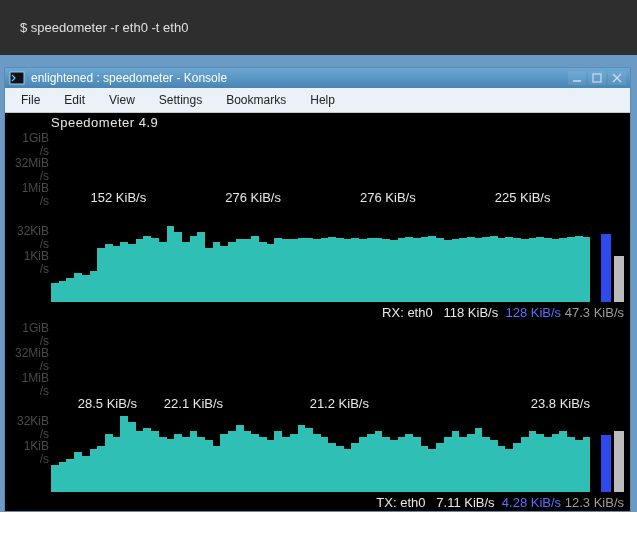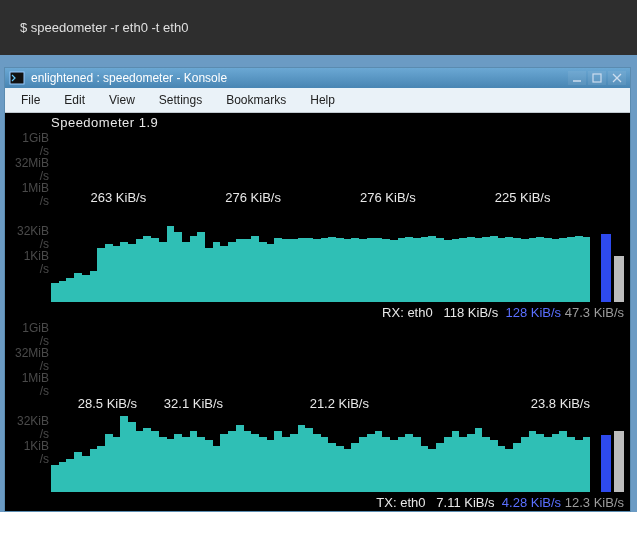--- a/index.html
+++ b/index.html
@@ -89,33 +89,33 @@
     <div class="menubar">
       <span class="menuitem">File</span>
       <span class="menuitem">Edit</span>
       <span class="menuitem">View</span>
       <span class="menuitem">Settings</span>
       <span class="menuitem">Bookmarks</span>
       <span class="menuitem">Help</span>
     </div>
 
     <div class="terminal">
-      <div class="header-line">Speedometer 1.9</div>
+      <div class="header-line">Speedometer 4.9</div>
 
       <div class="section" style="height:190px;">
         <div class="yaxis" style="top:2px;">
           <div>1GiB</div>
             <div>/s</div>
           <div>32MiB</div>
             <div>/s</div>
           <div>1MiB</div>
             <div>/s</div>
         </div>
         <div class="peaks" style="top:60px;">
-          <span>263 KiB/s</span>
+          <span>152 KiB/s</span>
           <span>276 KiB/s</span>
           <span>276 KiB/s</span>
           <span>225 KiB/s</span>
         </div>
         <div class="yaxis" style="top:95px;">
           <div>32KiB</div>
             <div>/s</div>
           <div>1KiB</div>
             <div>/s</div>
         </div>
@@ -202,21 +202,21 @@
         <div class="yaxis" style="top:2px;">
           <div>1GiB</div>
             <div>/s</div>
           <div>32MiB</div>
             <div>/s</div>
           <div>1MiB</div>
             <div>/s</div>
         </div>
         <div class="peaks" style="top:76px;">
           <span style="flex:0.9">28.5 KiB/s</span>
-          <span style="flex:0.9;text-align:left">32.1 KiB/s</span>
+          <span style="flex:0.9;text-align:left">22.1 KiB/s</span>
           <span style="flex:1">21.2 KiB/s</span>
           <span style="flex:0.6"></span>
           <span style="flex:0.9;text-align:right">23.8 KiB/s</span>
         </div>
         <div class="yaxis" style="top:95px;">
           <div>32KiB</div>
             <div>/s</div>
           <div>1KiB</div>
             <div>/s</div>
         </div>

